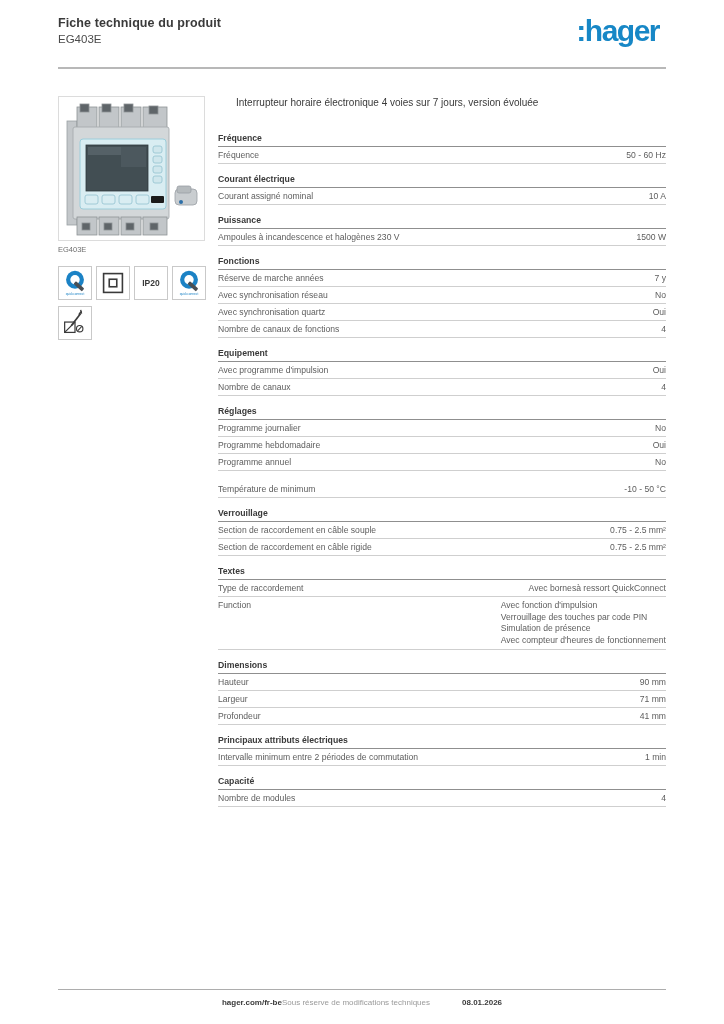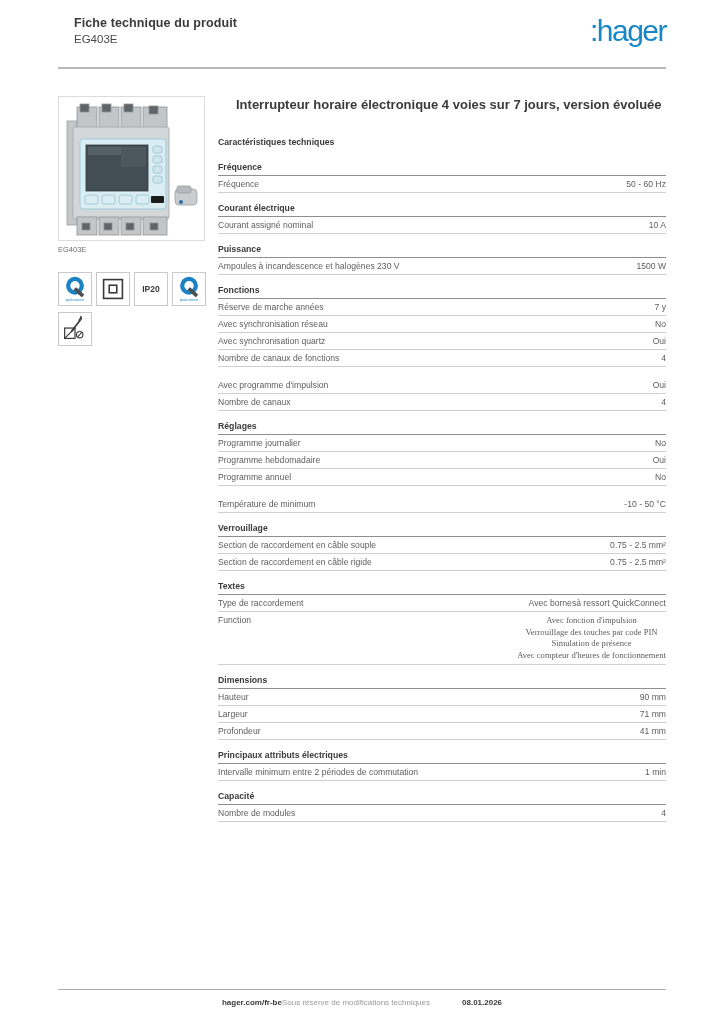--- a/index.html
+++ b/index.html
@@ -1,45 +1,45 @@
 <!DOCTYPE html>
 <html><head>
 <meta charset="utf-8">
 <style>
   html,body{margin:0;padding:0;background:#fff;}
   .page{position:relative;width:724px;height:1024px;background:#fff;overflow:hidden;
         font-family:"Liberation Sans",sans-serif;color:#3c3c3c;}
   
-  .header{position:absolute;left:58px;top:16px;right:58px;height:50px;margin-left:16px;}
+  .header{position:absolute;left:58px;top:16px;right:65px;height:50px;}
   .title{font-size:12.5px;font-weight:bold;color:#3a3a3a;letter-spacing:.1px;}
   .subtitle{font-size:11.5px;color:#4a4a4a;margin-top:3px;}
-  .logo{position:absolute;right:0;top:-2px;font-size:30px;font-weight:normal;
+  .logo{position:absolute;right:0;top:-2px;font-size:30px;font-weight:bold;
         color:#1787c6;letter-spacing:-1.5px;}
   .header-rule{position:absolute;left:58px;right:58px;top:67px;height:2px;background:#b8b8b8;}
   
   .product-figure{position:absolute;left:58px;top:96px;width:147px;height:145px;
         border:1px solid #dcdcdc;background:#fff;box-sizing:border-box;}
   .figure-caption{position:absolute;left:58px;top:245px;font-size:7.5px;color:#6e6e6e;}
-  .icons{position:absolute;left:58px;top:272px;width:152px;display:flex;flex-wrap:wrap;
+  .icons{position:absolute;left:58px;top:266px;width:152px;display:flex;flex-wrap:wrap;
         column-gap:4px;row-gap:6px;}
   .icon-box{width:34px;height:34px;border:1px solid #c9c9c9;box-sizing:border-box;
         display:flex;align-items:center;justify-content:center;background:#fff;}
   .ip20{font-size:8.5px;font-weight:bold;color:#3a3a3a;}
   
   .content{position:absolute;left:218px;top:97px;width:448px;}
-  .intro{font-size:13px;font-weight:bold;color:#3a3a3a;margin:0 0 25px 0;padding-left:18px;}
+  .intro{font-size:10px;font-weight:normal;color:#3a3a3a;margin:0 0 25px 0;padding-left:18px;}
   .specs-title{font-size:8.7px;font-weight:bold;color:#3a3a3a;margin:0 0 15px 0;}
   .section{margin-bottom:10px;}
   .section-title{font-size:8.7px;font-weight:bold;color:#3a3a3a;
         padding-bottom:3px;border-bottom:1px solid #8f8f8f;}
   .spec-row{display:flex;justify-content:space-between;align-items:flex-start;
         font-size:8.6px;color:#5d5d5d;padding:3px 0;border-bottom:1px solid #cfcfcf;}
   .row-label{text-align:left;}
   .row-value{text-align:center;white-space:nowrap;}
-  .row-values{text-align:center;font-family:Liberation Serif, serif;}
+  .row-values{text-align:left;}
   .value-line{line-height:11.5px;}
   
   .footer-rule{position:absolute;left:58px;right:58px;top:989px;height:1px;background:#adadad;}
   .footer{position:absolute;left:58px;right:58px;top:998px;display:flex;
         justify-content:center;align-items:baseline;font-size:8px;}
   .footer-left{font-weight:bold;color:#3a3a3a;}
   .footer-center{color:#9a9a9a;}
   .footer-right{font-weight:bold;color:#3a3a3a;margin-left:32px;}
 </style>
 </head>
@@ -147,21 +147,20 @@
         <line x1="13" y1="20" x2="23" y2="7" stroke="#3a3a3a" stroke-width="1.8"></line>
         <path d="M21 8 l3 -4 M24 7 l-1 -4" stroke="#3a3a3a" stroke-width="1.4" fill="none"></path>
         <circle cx="22" cy="23" r="3.4" fill="none" stroke="#3a3a3a" stroke-width="1.2"></circle>
         <line x1="19.8" y1="25.4" x2="24.2" y2="20.6" stroke="#3a3a3a" stroke-width="1.1"></line>
       </svg>
     </div>
   </div>
 
   <div class="content">
     <div class="intro">Interrupteur horaire électronique 4 voies sur 7 jours, version évoluée</div>
-    <div class="specs-title">Caractéristiques techniques</div>
     <div>
         <div class="section">
           <div class="section-title">Fréquence</div>
           <div class="spec-row">
             <span class="row-label">Fréquence</span>
             <span class="row-value">50 - 60 Hz</span>
           </div>
         </div>
         <div class="section">
           <div class="section-title">Courant électrique</div>
@@ -190,20 +189,21 @@
           <div class="spec-row">
             <span class="row-label">Avec synchronisation quartz</span>
             <span class="row-value">Oui</span>
           </div>
           <div class="spec-row">
             <span class="row-label">Nombre de canaux de fonctions</span>
             <span class="row-value">4</span>
           </div>
         </div>
         <div class="section">
+          <div class="section-title">Equipement</div>
           <div class="spec-row">
             <span class="row-label">Avec programme d'impulsion</span>
             <span class="row-value">Oui</span>
           </div>
           <div class="spec-row">
             <span class="row-label">Nombre de canaux</span>
             <span class="row-value">4</span>
           </div>
         </div>
         <div class="section">

